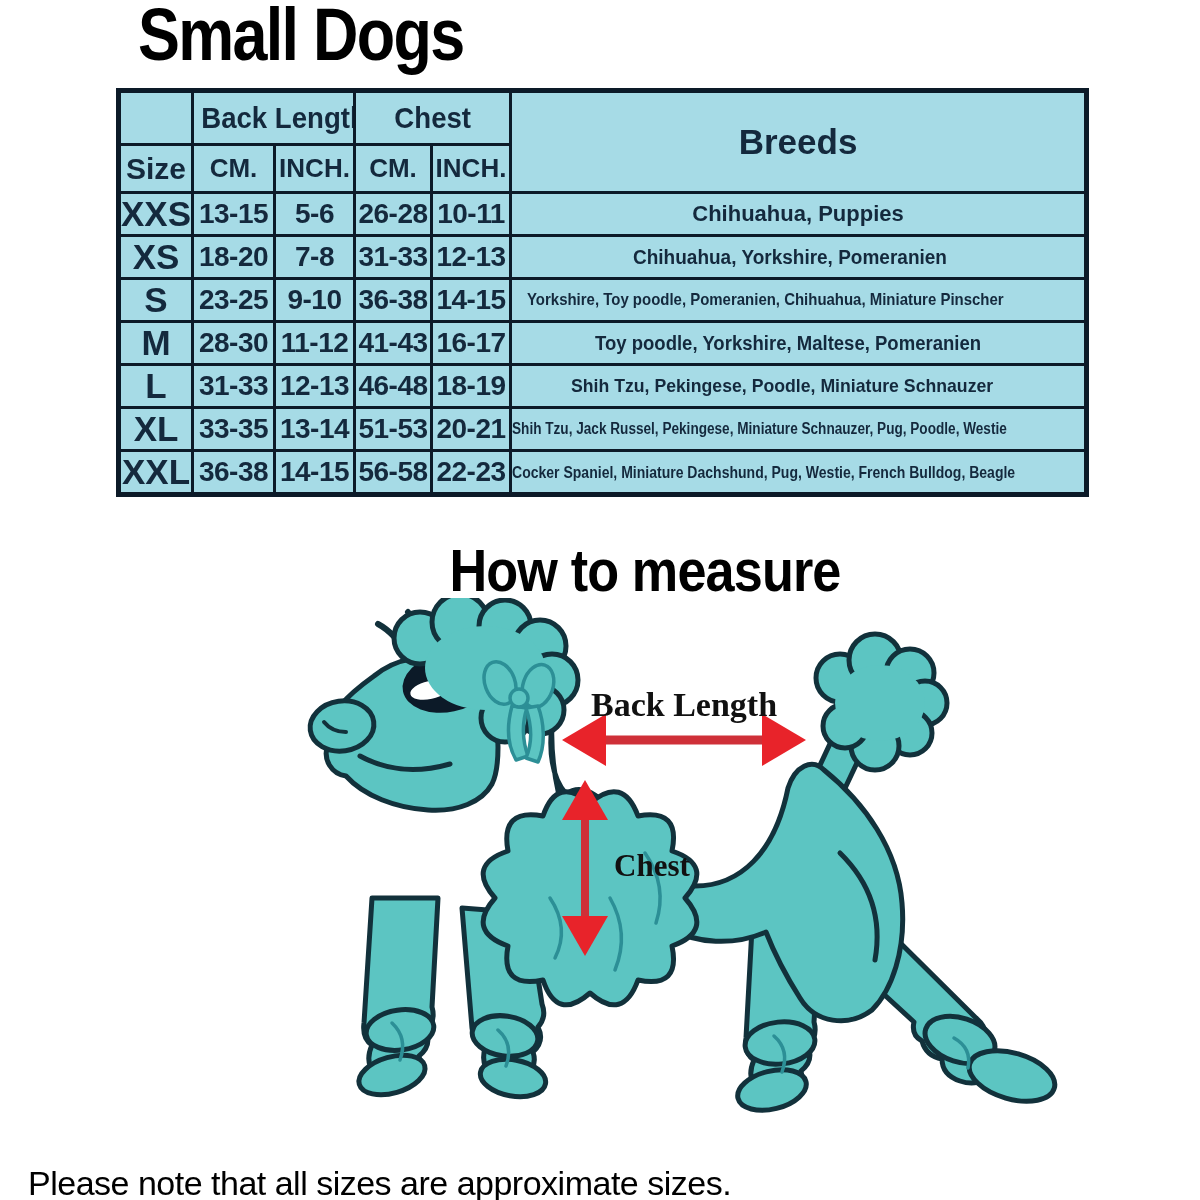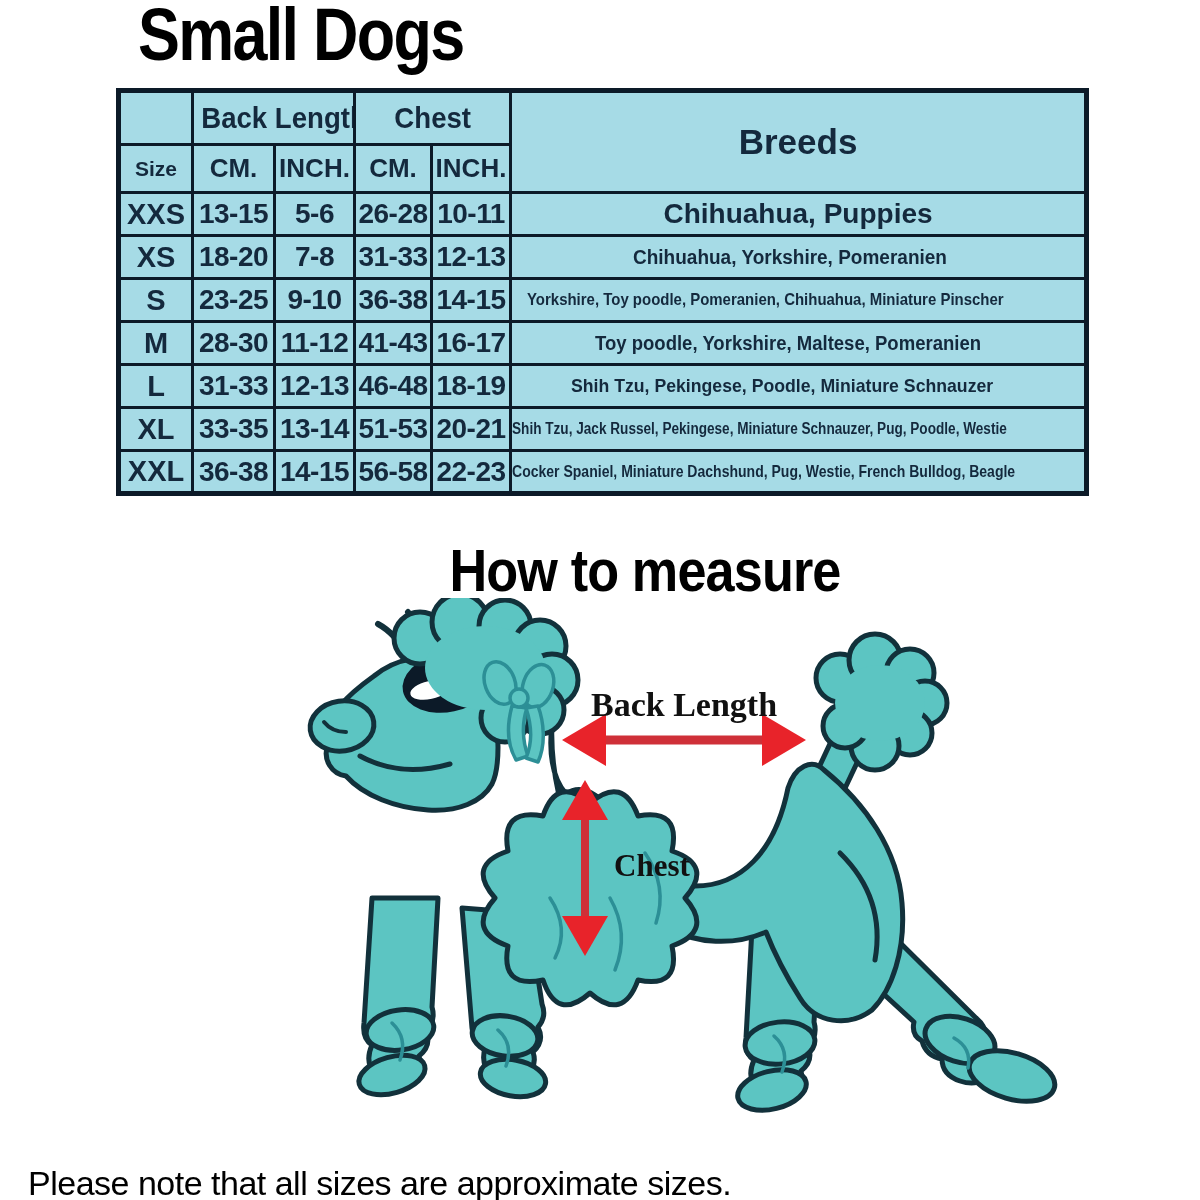--- a/index.html
+++ b/index.html
@@ -17,26 +17,26 @@
   table.size-table{position:absolute;left:116px;top:88px;width:968px;height:402px;
         border-collapse:collapse;background:#a6dbe6;table-layout:fixed;
         border:5px solid #0c1a28;}
   .size-table th,.size-table td{border:3px solid #0c1a28;text-align:center;vertical-align:middle;
         padding:0;overflow:hidden;white-space:nowrap;color:#14293d;}
   tr.hrow1{height:54px;} tr.hrow2{height:48px;} tr.drow{height:43px;}
   .grp-h{font-size:30px;font-weight:700;}
   .grp-h span{display:inline-block;transform:scaleX(.92);}
   .breeds-h{font-size:35px;font-weight:700;}
   .red-h{color:#d23a50;font-size:26px;font-weight:700;}
-  .red-h.size-h{font-size:21px;text-align:center;}
-  .size-cell{font-size:29px;font-weight:700;}
+  .red-h.size-h{font-size:30px;text-align:center;}
+  .size-cell{font-size:35px;font-weight:700;}
   .num-cell{font-size:28px;font-weight:700;letter-spacing:-.5px;}
   .breeds-cell{text-align:left;padding-left:6px;}
   .breeds-cell span{display:inline-block;white-space:nowrap;font-weight:700;transform-origin:left center;}
-  .b0{font-size:28px;}
+  .b0{font-size:22px;}
   .b1{font-size:20px;transform:scaleX(.95);}
   .b2{font-size:17px;transform:scaleX(.88);}
   .b3{font-size:19.5px;transform:scaleX(.95);}
   .b4{font-size:19px;transform:scaleX(.93);}
   .b5{font-size:16px;transform:scaleX(.85);}
   .b6{font-size:16.5px;transform:scaleX(.85);}
 
   
   .dog-svg{position:absolute;left:300px;top:598px;width:800px;height:520px;}
 

